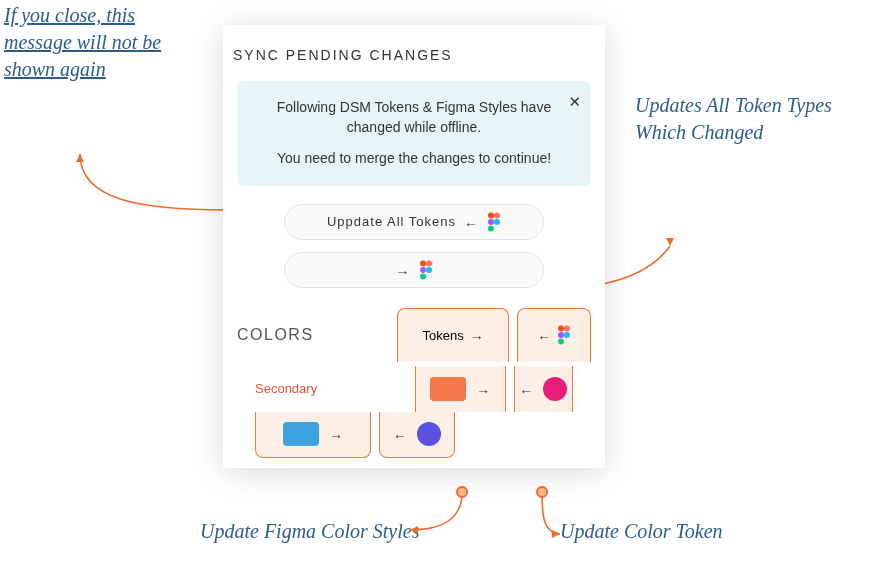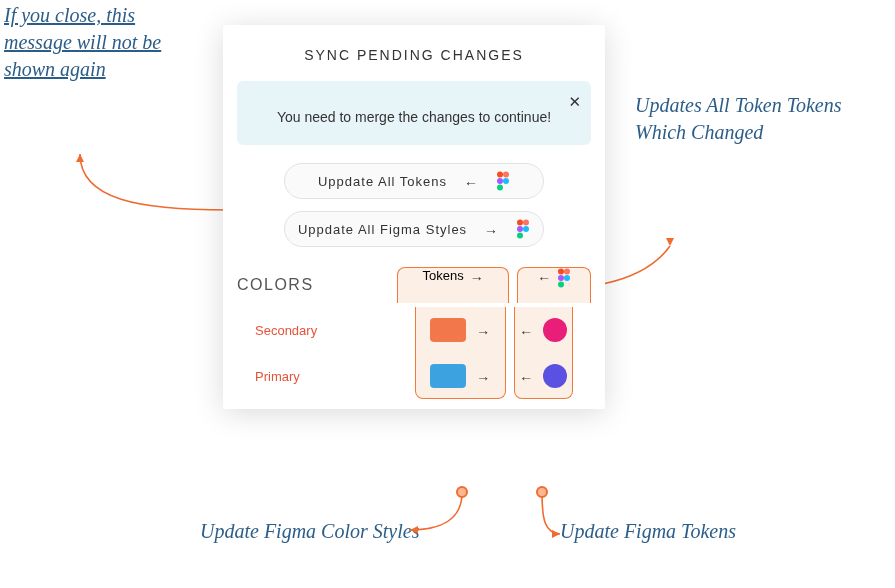--- a/index.html
+++ b/index.html
@@ -27,21 +27,20 @@
     position: absolute;
     left: 223px;
     top: 25px;
     width: 382px;
     background: #fff;
     box-shadow: 0 4px 30px rgba(0,0,0,0.15);
     border-radius: 2px;
     padding-bottom: 10px;
   }
   .panel-title {
-    text-align: center;
     letter-spacing: 2px;
     font-size: 14px;
     font-weight: 500;
     color: #333;
     padding: 22px 10px 18px;
   }
   .notice {
     margin: 0 14px 18px;
     background: #e8f5f8;
     border-radius: 6px;
@@ -58,21 +57,21 @@
     right: 10px;
     top: 10px;
     font-size: 15px;
     color: #333;
     cursor: pointer;
   }
   .pill-btn {
     display: flex;
     align-items: center;
     justify-content: center;
-    gap: 17px;
+    gap: 8px;
     margin: 0 auto 12px;
     width: 260px;
     height: 36px;
     border-radius: 20px;
     border: 1px solid #e2e2e2;
     background: #fafafa;
     font-size: 13px;
     letter-spacing: 1px;
     color: #333;
     cursor: pointer;
@@ -86,24 +85,25 @@
     padding: 8px 14px 4px;
   }
   .section-label {
     font-size: 16px;
     letter-spacing: 1.5px;
     color: #555;
     flex: 0 0 160px;
   }
   .hcell {
     display: flex;
+    align-items: center;
     justify-content: center;
     gap: 6px;
     font-size: 13px;
-    height: 36px;
+    height: 54px;
   }
   .col-tokens { width: 116px; border: 1.5px solid #f07a3c; border-bottom: none; border-radius: 8px 8px 0 0; background: #fcefe6; margin-right: 8px; }
   .col-figma  { width: 76px;  border: 1.5px solid #f07a3c; border-bottom: none; border-radius: 8px 8px 0 0; background: #fcefe6; }
 
   .row {
     display: flex;
     align-items: center;
     padding: 0 32px;
   }
   .row-label {
@@ -143,23 +143,23 @@
     position: absolute;
     left: 0; top: 0;
     width: 895px; height: 588px;
     pointer-events: none;
   }
 </style>
 </head>
 <body>
 
 <div class="annotation ann-close">If you close, this message will not be shown again</div>
-<div class="annotation ann-updateall">Updates All Token Tokens Which Changed</div>
+<div class="annotation ann-updateall">Updates All Token Types Which Changed</div>
 <div class="annotation ann-figstyles">Update Figma Color Styles</div>
-<div class="annotation ann-colortokens">Update Figma Tokens</div>
+<div class="annotation ann-colortokens">Update Color Token</div>
 
 <svg class="connectors">
   <path d="M 80 154 C 80 200, 140 210, 228 210" stroke="#ef6b2e" stroke-width="1.6" fill="none"></path>
   <path d="M 670 246 C 640 288, 570 290, 540 288" stroke="#ef6b2e" stroke-width="1.6" fill="none"></path>
   <path d="M 462 493 C 462 520, 440 530, 410 530" stroke="#ef6b2e" stroke-width="1.6" fill="none"></path>
   <path d="M 542 493 C 542 520, 545 533, 560 534" stroke="#ef6b2e" stroke-width="1.6" fill="none"></path>
 
   <path d="M 80 154 l -4 8 l 8 0 z" fill="#ef6b2e"></path>
   <path d="M 670 246 l -4 -8 l 8 0 z" fill="#ef6b2e"></path>
   <path d="M 410 530 l 8 -4 l 0 8 z" fill="#ef6b2e"></path>
@@ -168,39 +168,39 @@
 <div class="dot" style="left:224px; top:204px"></div>
 <div class="dot" style="left:530px; top:282px"></div>
 <div class="dot" style="left:456px; top:486px"></div>
 <div class="dot" style="left:536px; top:486px"></div>
 
 <div class="panel">
   <div class="panel-title">SYNC PENDING CHANGES</div>
 
   <div class="notice">
     <span class="notice-close">✕</span>
+    <div>Following DSM Tokens &amp; Figma Styles have changed while offline.</div>
     <div class="line2">You need to merge the changes to continue!</div>
   </div>
 
   <div class="pill-btn">
     <span>Uppdate  All  Tokens</span>
     <span class="arrow">←</span>
     <span class="figma-icon">
       <svg width="14" height="20" viewBox="0 0 14 20">
           <circle cx="4" cy="3.5" r="3" fill="#f24e1e"></circle>
           <circle cx="10" cy="3.5" r="3" fill="#ff7262"></circle>
           <circle cx="4" cy="10" r="3" fill="#a259ff"></circle>
           <circle cx="10" cy="10" r="3" fill="#1abcfe"></circle>
           <circle cx="4" cy="16.5" r="3" fill="#0acf83"></circle>
         </svg>
     </span>
   </div>
 
   <div class="pill-btn">
-    <span>Uppdate  All  Figma  Styles</span>
     <span class="arrow">→</span>
     <span class="figma-icon">
       <svg width="14" height="20" viewBox="0 0 14 20">
           <circle cx="4" cy="3.5" r="3" fill="#f24e1e"></circle>
           <circle cx="10" cy="3.5" r="3" fill="#ff7262"></circle>
           <circle cx="4" cy="10" r="3" fill="#a259ff"></circle>
           <circle cx="10" cy="10" r="3" fill="#1abcfe"></circle>
           <circle cx="4" cy="16.5" r="3" fill="#0acf83"></circle>
         </svg>
     </span>
@@ -232,21 +232,20 @@
       <span class="swatch" style="background:#f2784b"></span>
       <span class="arrow">→</span>
     </div>
     <div class="cell-figma">
       <span class="arrow">←</span>
       <span class="circle" style="background:#e81e78"></span>
     </div>
   </div>
 
   <div class="row last">
-    <div class="row-label">Primary</div>
     <div class="cell-tokens">
       <span class="swatch" style="background:#3ca3e0"></span>
       <span class="arrow">→</span>
     </div>
     <div class="cell-figma">
       <span class="arrow">←</span>
       <span class="circle" style="background:#5a51e2"></span>
     </div>
   </div>
 </div>

